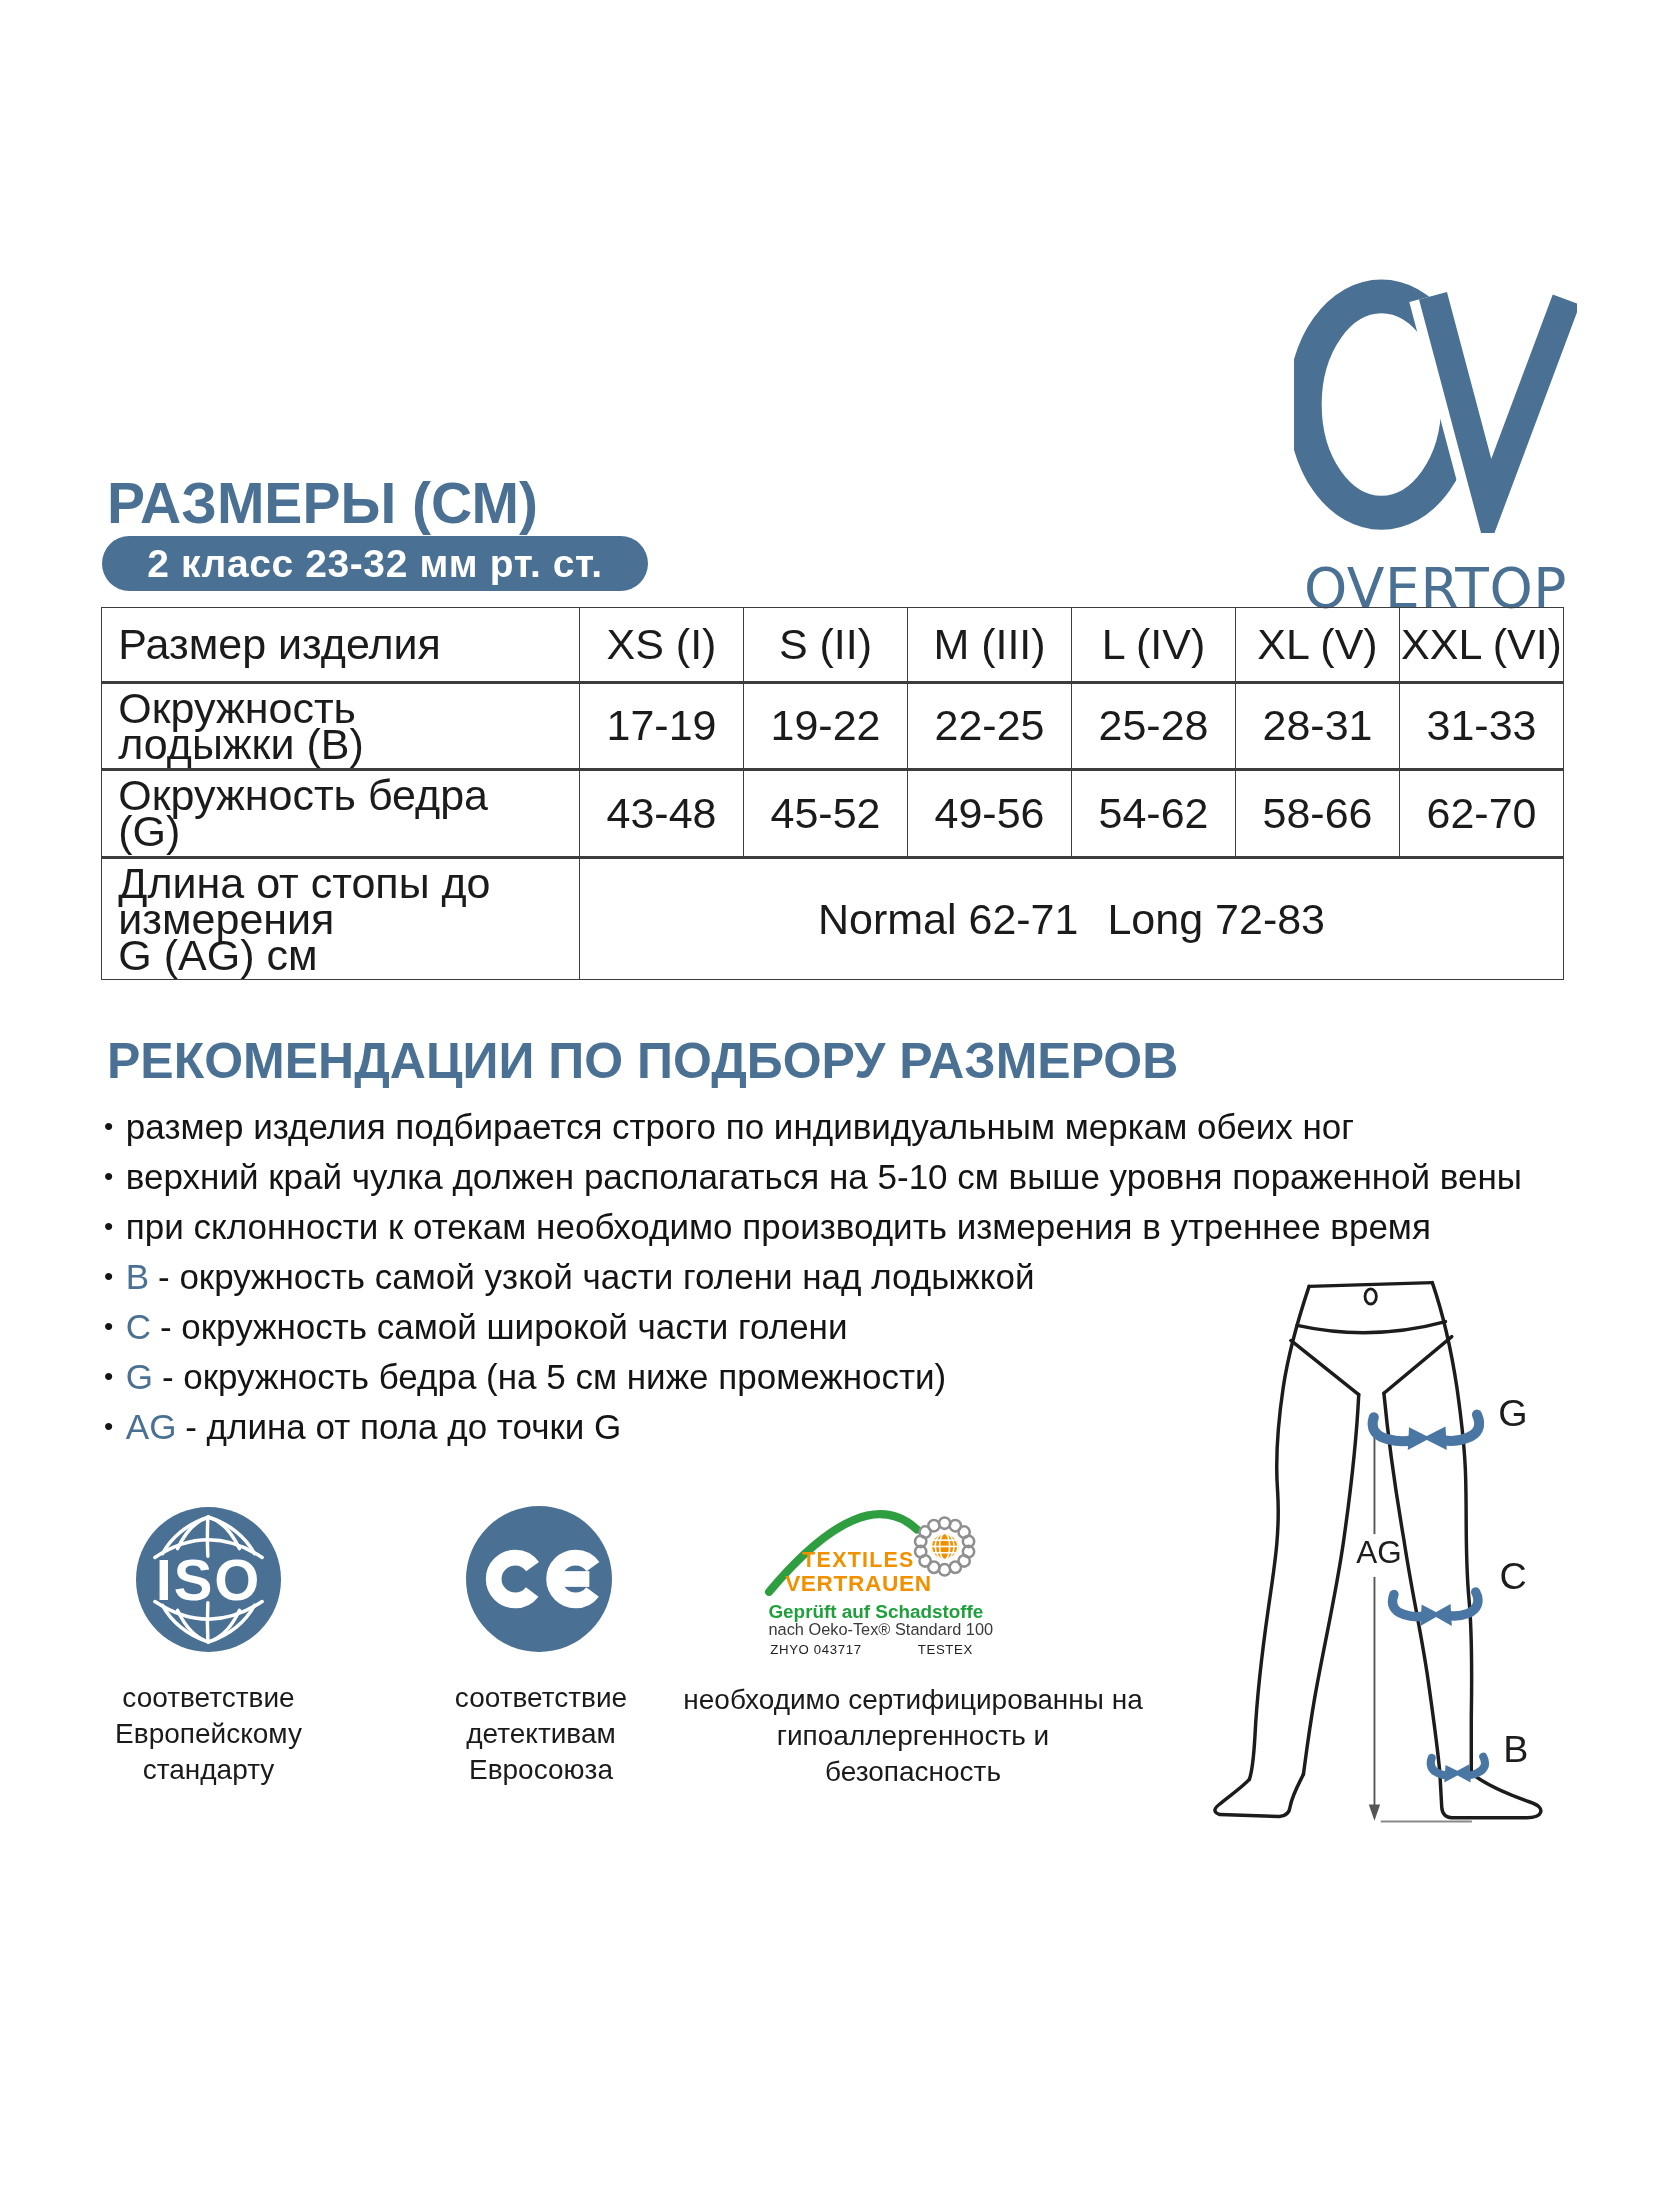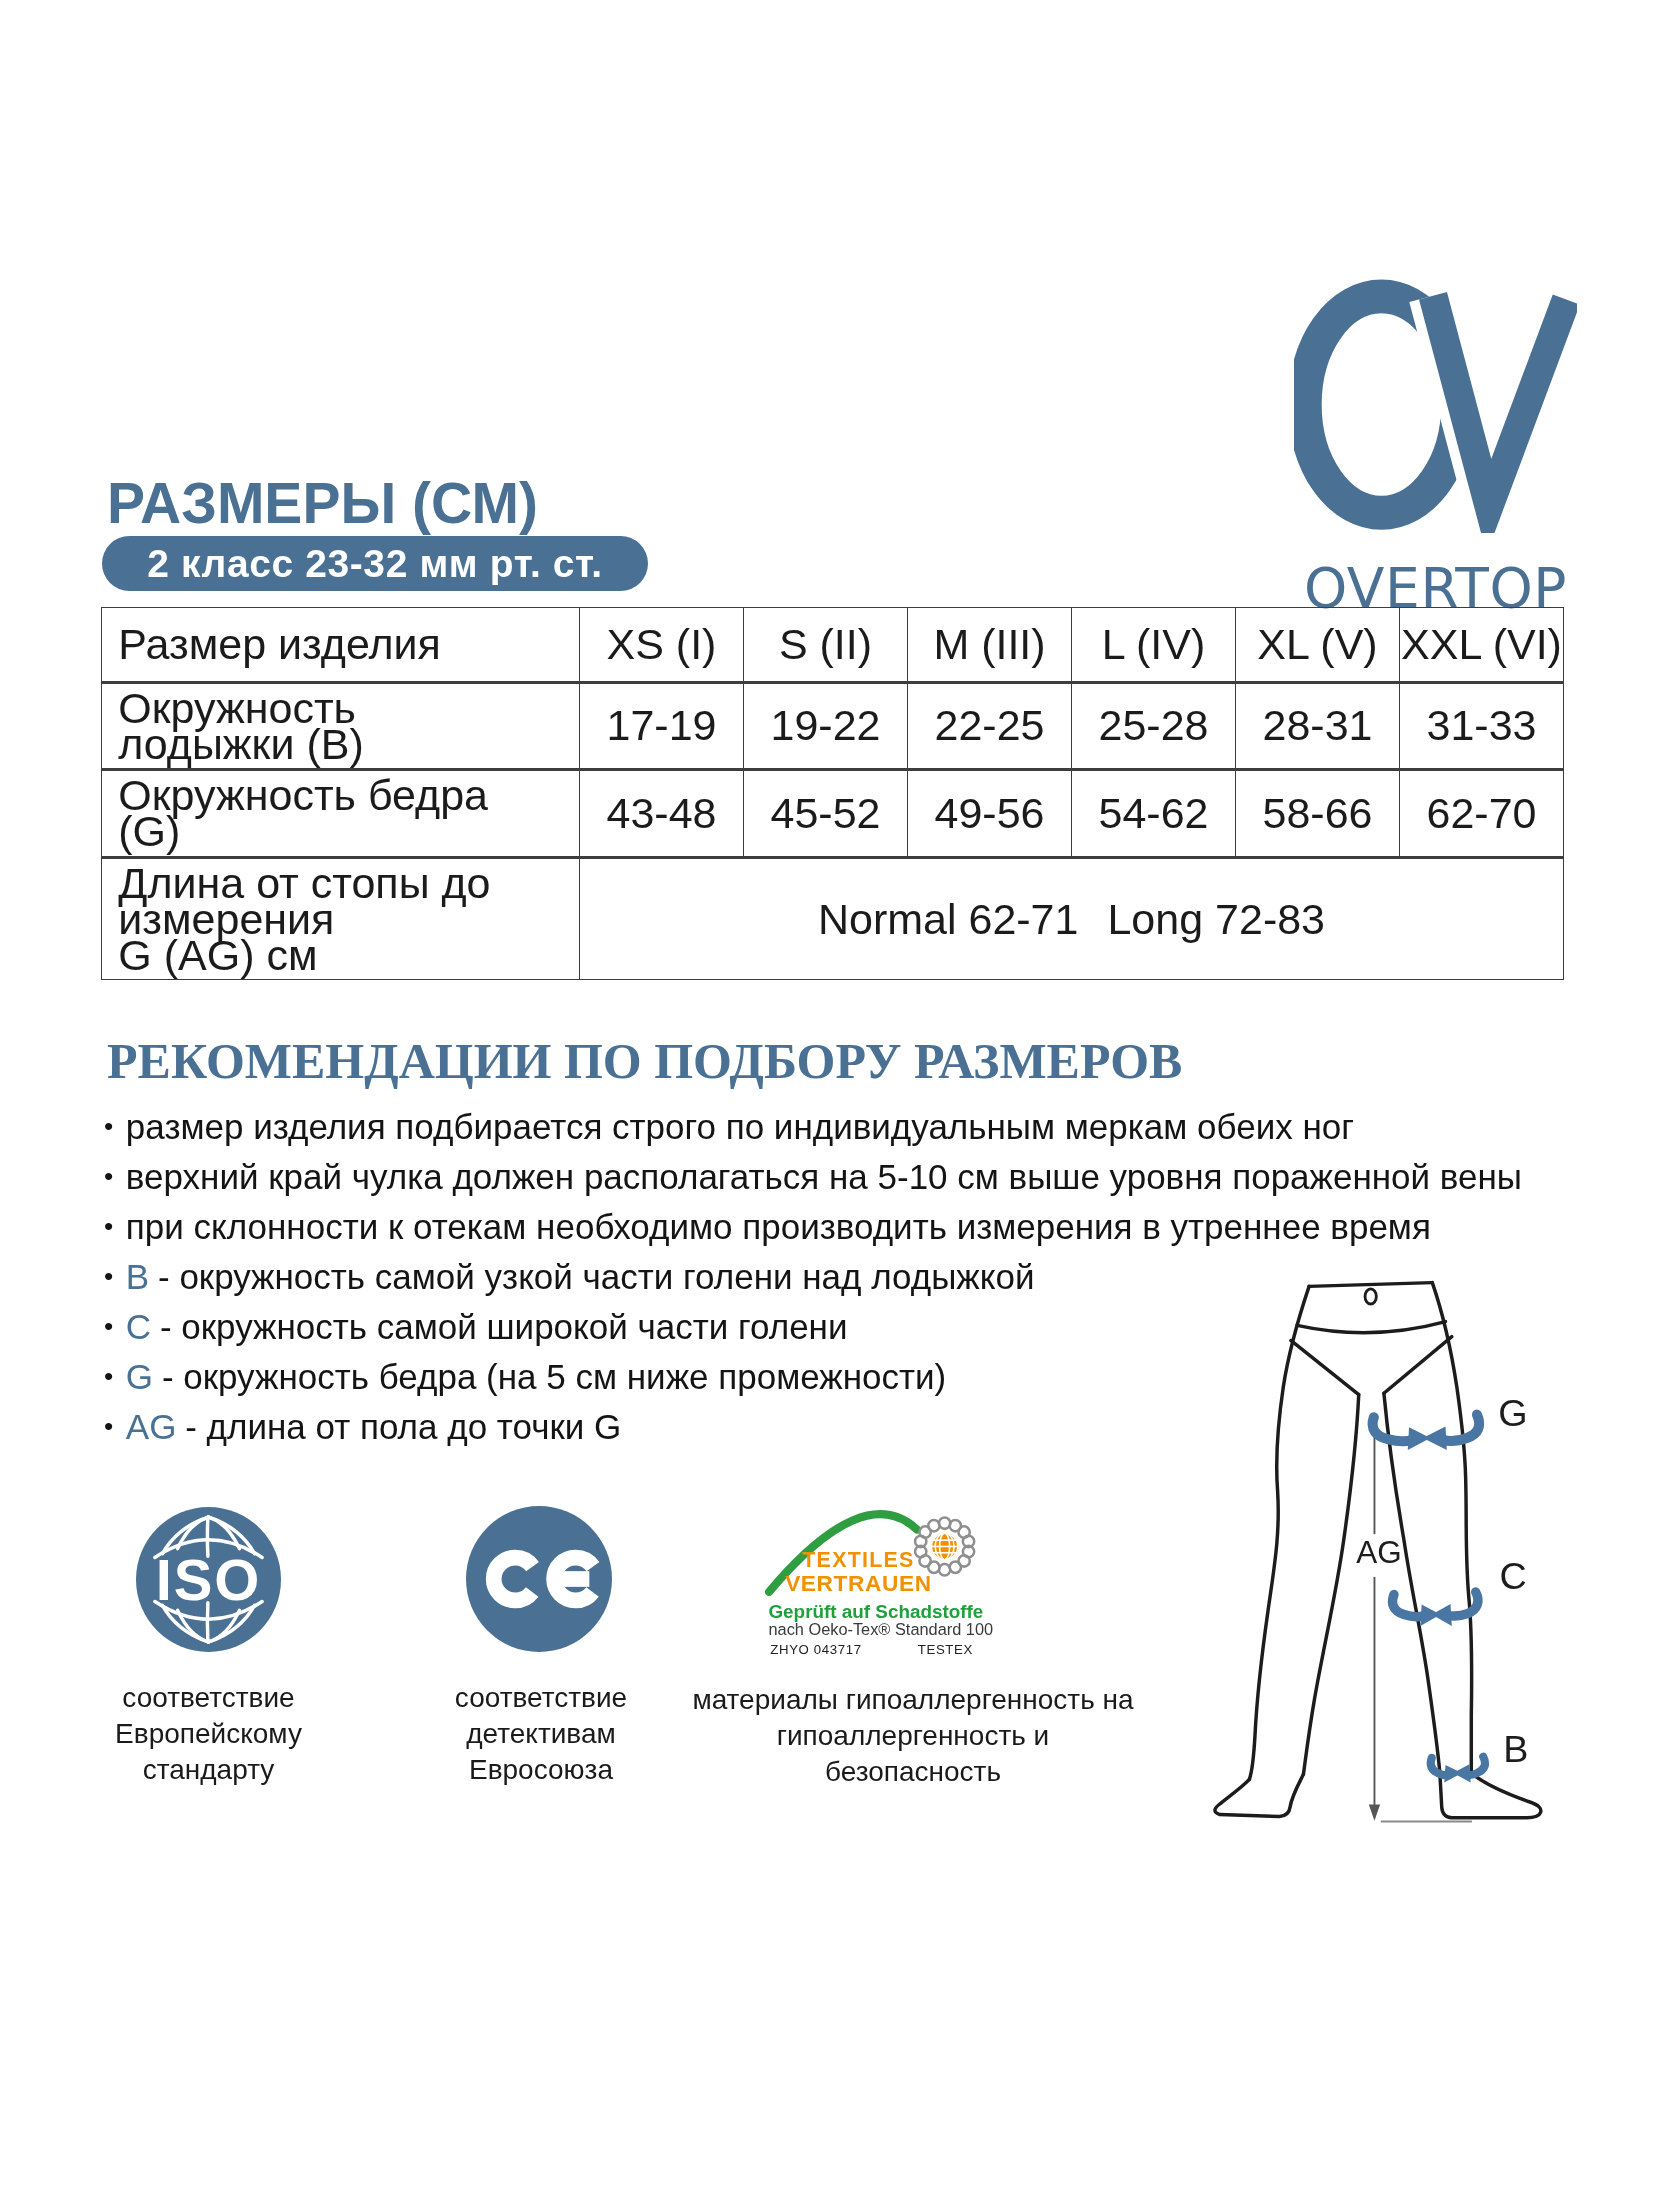--- a/index.html
+++ b/index.html
@@ -33,21 +33,21 @@
   .size-table tr.r-head td{height:60px;}
   .size-table tr.r-b td{height:63px;}
   .size-table tr.r-c td{height:84px;}
   .size-table tr.r-g td{height:60px;}
   .size-table tr.r-ag td{height:104px;}
   .size-table td.span-cell span{display:inline-block;}
   .size-table td.span-cell .gap{margin-left:29px;}
 
   
   .rec-title{position:absolute;left:107px;top:1032px;margin:0;font-size:50px;font-weight:700;
-             color:#4a7194;white-space:nowrap;font-family:Liberation Serif, serif;}
+             color:#4a7194;white-space:nowrap;}
   .bullets{position:absolute;left:104px;top:1101px;margin:0;padding:0;list-style:none;}
   .bullets li{height:50px;line-height:50px;font-size:35px;white-space:nowrap;color:#141414;}
   .bullets .dot{font-size:26.4px;margin-right:12.6px;vertical-align:3.8px;}
   .bullets .prefix{color:#4a7194;margin-right:8.8px;}
   .bullets .prefix:empty{margin-right:0;}
 
   
   .iso{position:absolute;left:136px;top:1507px;width:145px;height:145px;}
   .ce{position:absolute;left:466px;top:1506px;width:146px;height:146px;}
   .oeko{position:absolute;left:759px;top:1510px;width:280px;height:151px;}
@@ -222,21 +222,21 @@
     <span>соответствие</span>
     <span>Европейскому</span>
     <span>стандарту</span>
   </div>
   <div class="caption cap-ce">
     <span>соответствие</span>
     <span>детективам</span>
     <span>Евросоюза</span>
   </div>
   <div class="caption cap-oeko">
-    <span>материалы гипоаллергенность на</span>
+    <span>необходимо сертифицированны на</span>
     <span>гипоаллергенность и</span>
     <span>безопасность</span>
   </div>
 
   <div class="figure">
     <svg width="415" height="566" viewBox="0 0 660 900">
       <g stroke="#1c1c1c" stroke-width="5.5" fill="none" stroke-linecap="round" stroke-linejoin="round">
         <path d="M 183 26 L 379 20"></path>
         <ellipse cx="281" cy="42" rx="9" ry="12" stroke-width="4.5"></ellipse>
         <path d="M 164 88 Q 282 114 400 82"></path>

